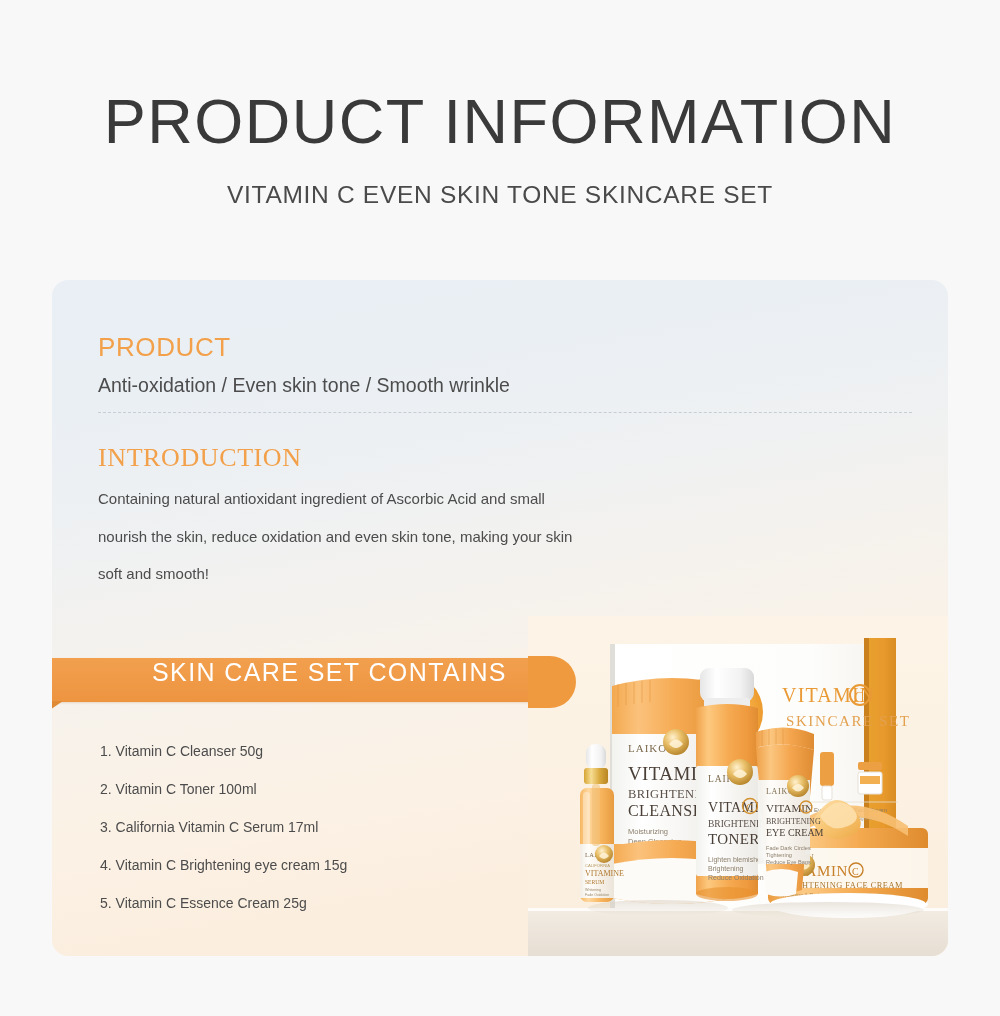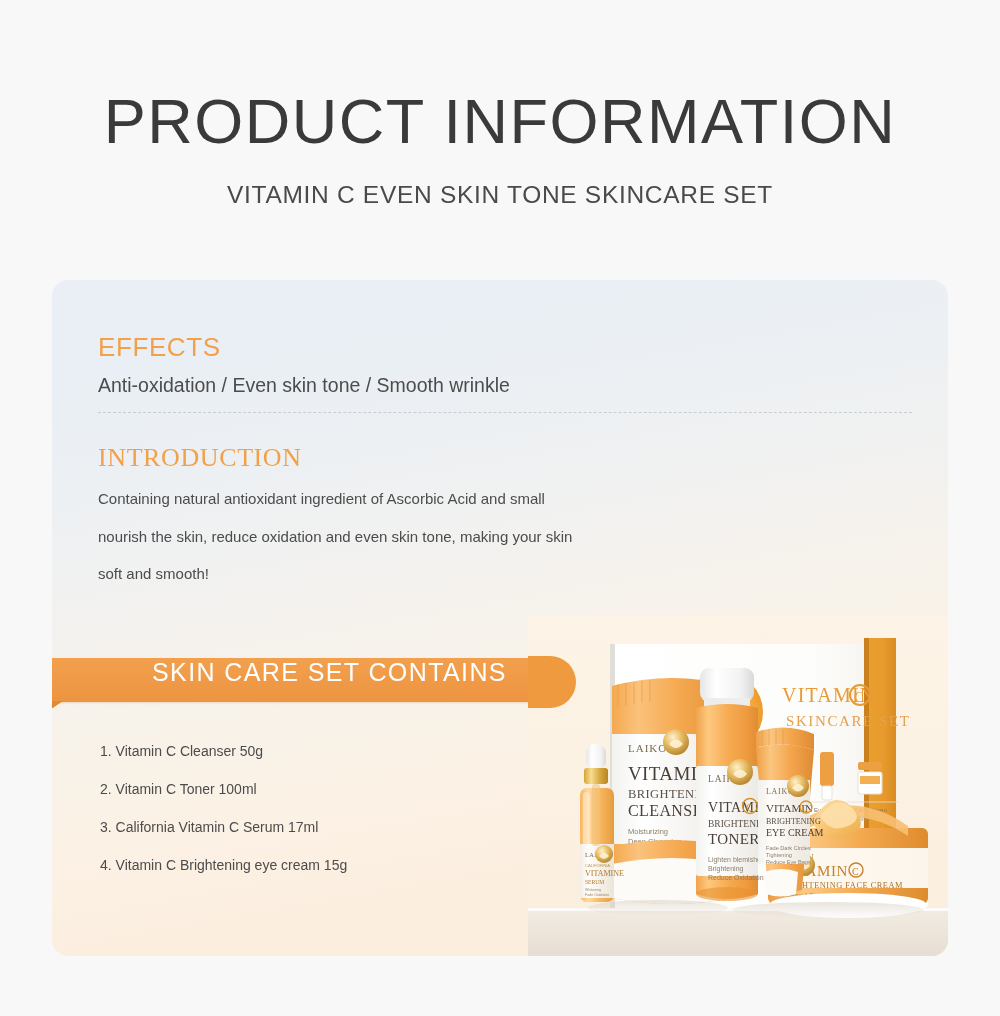--- a/index.html
+++ b/index.html
@@ -147,21 +147,21 @@
 <div class="page">
 
   <div class="hdr">
     <div class="hdr-title">PRODUCT INFORMATION</div>
     <div class="hdr-sub">VITAMIN C EVEN SKIN TONE SKINCARE SET</div>
   </div>
 
   <div class="card">
     <div class="card-inner">
 
-      <div class="sec-head" id="effects-head">EFFECTS</div>
+      <div class="sec-head" id="effects-head">PRODUCT</div>
       <div class="sec-body" id="effects-body">Anti-oxidation / Even skin tone / Smooth wrinkle</div>
       <div class="divider"></div>
 
       <div class="sec-head" id="intro-head">INTRODUCTION</div>
       <div class="intro-para">
         <span>Containing natural antioxidant ingredient of Ascorbic Acid and small</span>
         <span>nourish the skin, reduce oxidation and even skin tone, making your skin</span>
         <span>soft and smooth!</span>
       </div>
 
@@ -170,20 +170,21 @@
           <div class="banner-label">SKIN CARE SET CONTAINS</div>
         </div>
         <div class="banner-tail"></div>
       </div>
 
       <ul class="contains-list">
         <li>1. Vitamin C Cleanser 50g</li>
         <li>2. Vitamin C Toner 100ml</li>
         <li>3. California Vitamin C Serum 17ml</li>
         <li>4. Vitamin C Brightening eye cream 15g</li>
+        <li>5. Vitamin C Essence Cream 25g</li>
       </ul>
 
       <div class="photo">
         <svg width="420" height="340" viewBox="0 0 420 340" xmlns="http://www.w3.org/2000/svg">
           <defs>
             <linearGradient id="bgWarm" x1="0" y1="0" x2="0" y2="1">
               <stop offset="0%" stop-color="#fdf4e7"></stop>
               <stop offset="100%" stop-color="#faeedd"></stop>
             </linearGradient>
             <linearGradient id="shelf" x1="0" y1="0" x2="0" y2="1">

